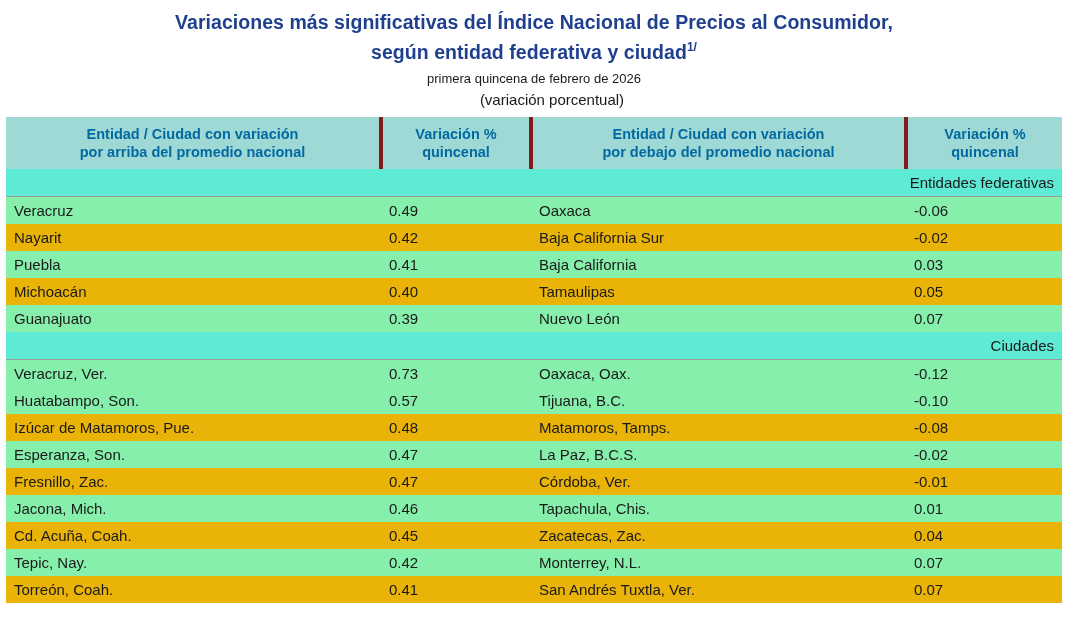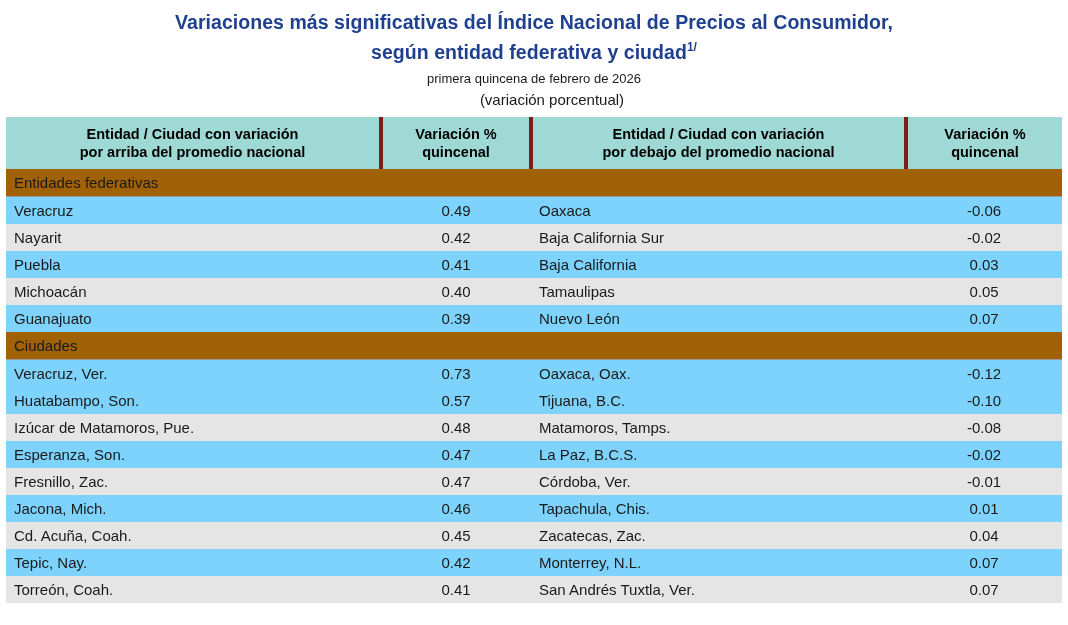--- a/index.html
+++ b/index.html
@@ -50,57 +50,56 @@
     padding-left: 36px;
   }
   table.main {
     border-collapse: collapse;
     width: 1056px;
     margin: 7px auto 0 auto;
     table-layout: fixed;
   }
   table.main th {
     background: #9fd9d6;
-    color: #000000;
+    color: #0369a1;
     font-weight: bold;
     font-size: 14.5px;
     line-height: 18px;
     padding: 8px 16px;
     text-align: center;
     vertical-align: middle;
     border: none;
   }
   table.main th.divider {
     border-left: 4px solid #7f1d1d;
   }
   tr.section td {
-    background: #a16207;
-    text-align: left;
+    background: #5eead4;
+    text-align: right;
     font-size: 15px;
     color: #1a1a1a;
     padding: 4px 0 5px 0;
   }
   table.main td {
     font-size: 15px;
     padding: 5px 8px;
     border: none;
   }
   td.name {
     text-align: left;
     padding-left: 18px;
   }
   td.val {
-    text-align: center;
   }
   tr.alt td {
-    background: #e5e5e5;
+    background: #eab308;
     margin-left: 40px;
   }
   tr.plain td {
-    background: #7dd3fc;
+    background: #86efac;
   }
   .rule-top {
     border-top: 1px solid #9a9a9a;
   }
   .rule-bottom td {
     border-bottom: 1px solid #9a9a9a;
   }
 </style>
 </head>
 <body>

